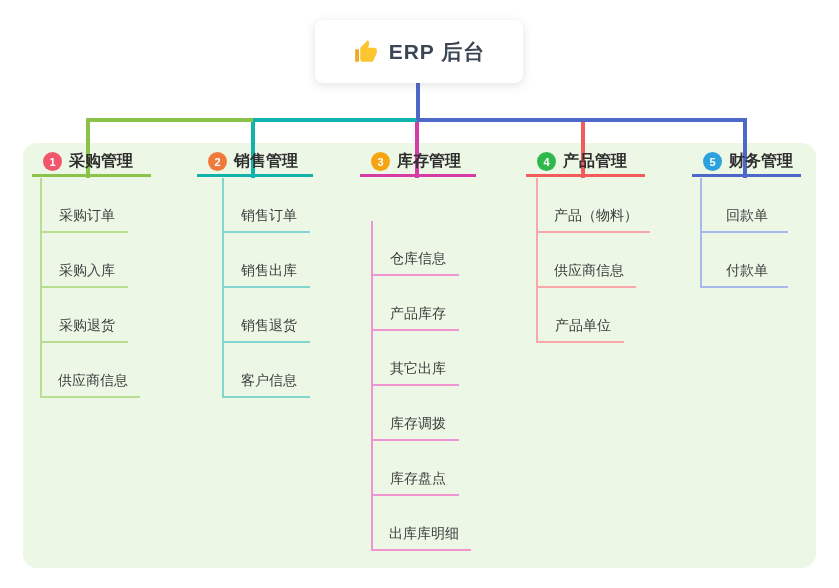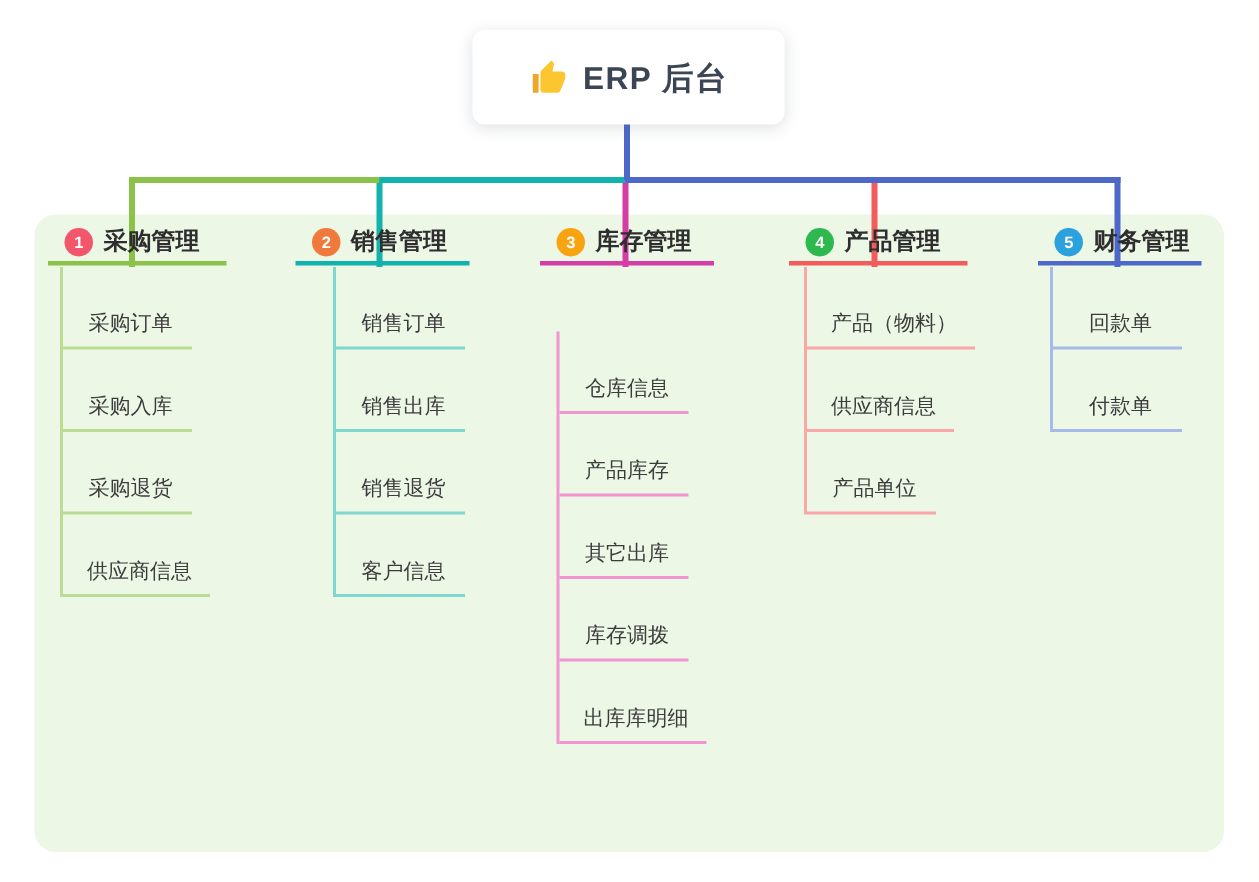--- a/index.html
+++ b/index.html
@@ -124,20 +124,23 @@
     <div class="row">
         <span class="child-label" style="border-bottom-color: rgb(238, 149, 210);">产品库存</span>
       </div>
     <div class="row">
         <span class="child-label" style="border-bottom-color: rgb(238, 149, 210);">其它出库</span>
       </div>
     <div class="row">
         <span class="child-label" style="border-bottom-color: rgb(238, 149, 210);">库存调拨</span>
       </div>
     <div class="row">
+        <span class="child-label" style="border-bottom-color: rgb(238, 149, 210);">库存盘点</span>
+      </div>
+    <div class="row">
         <span class="child-label" style="border-bottom-color: rgb(238, 149, 210);">出库库明细</span>
       </div>
   </div>
 
   <div class="branch-header" style="left: 526px; width: 119px; border-bottom-color: rgb(242, 92, 92);">
     <span class="badge" style="background: rgb(46, 184, 78);">4</span>
     <span class="branch-label">产品管理</span>
   </div>
   <div class="col" style="left: 536px; width: 160px; border-left-color: rgb(248, 168, 168);">
     <div class="row">

